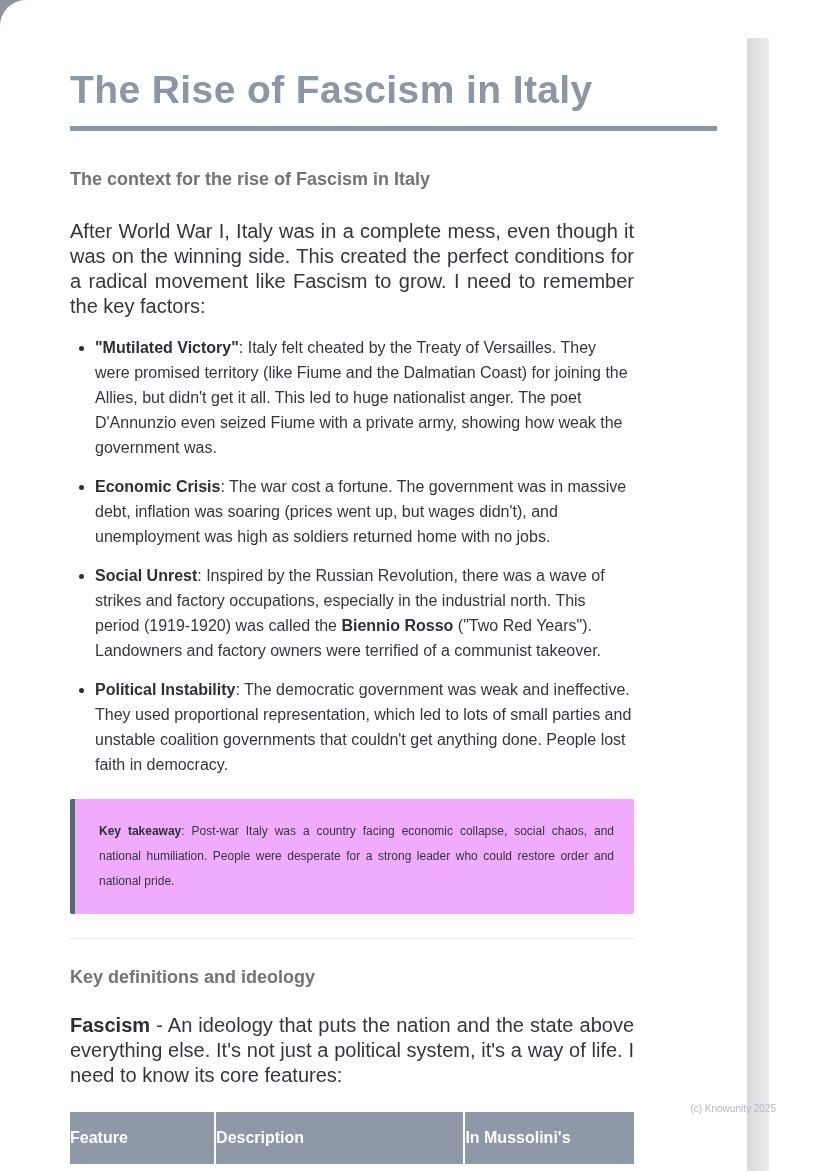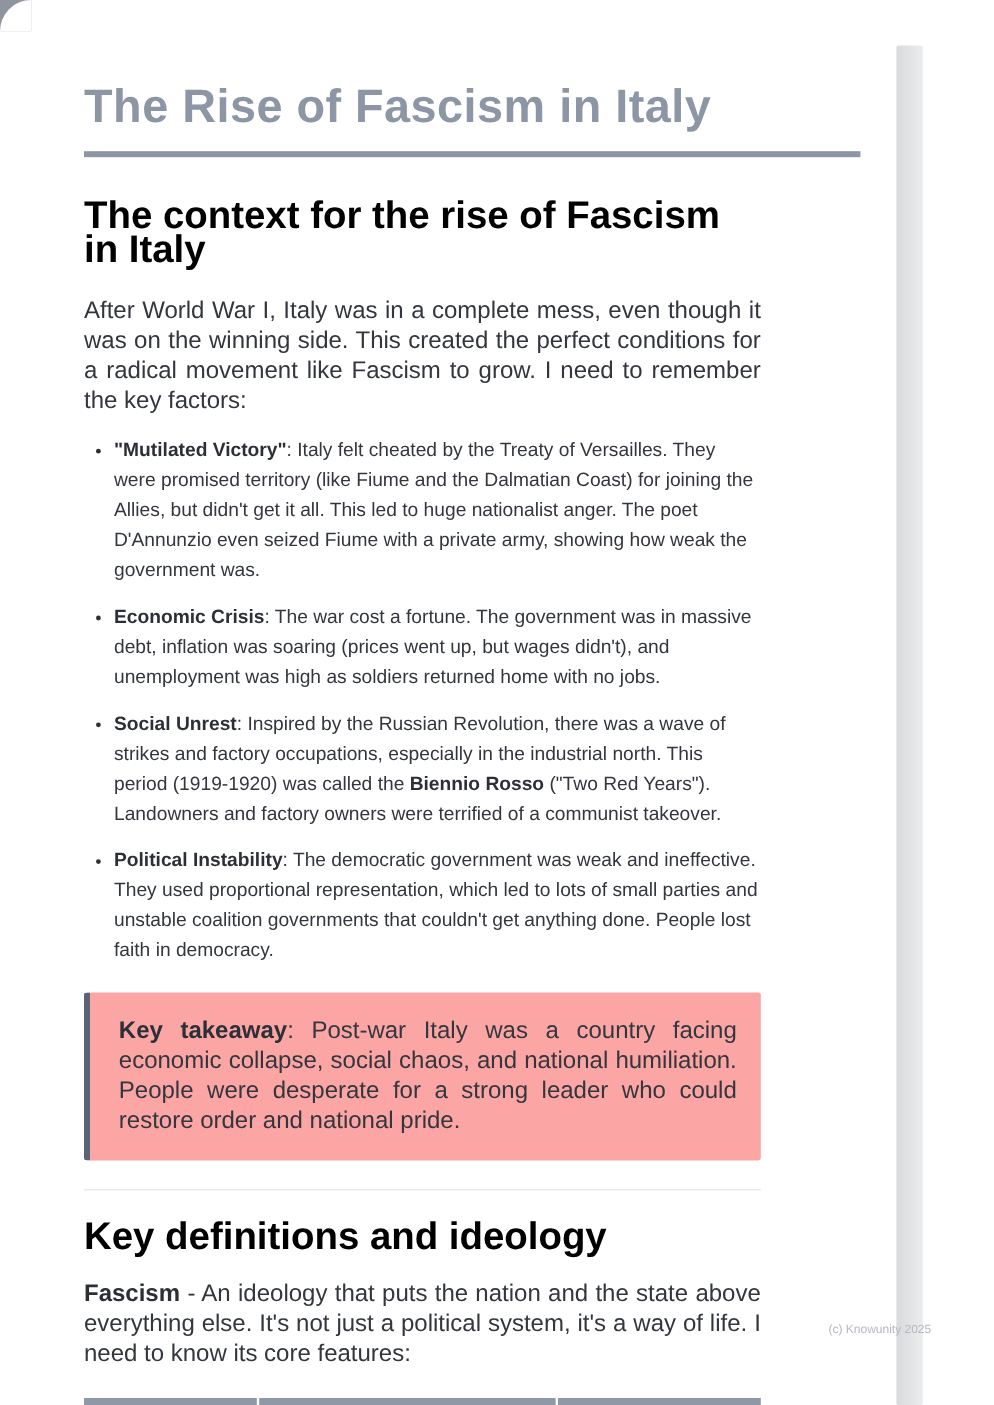--- a/index.html
+++ b/index.html
@@ -46,24 +46,24 @@
   }
 
   .title-rule {
     margin-top: 14px;
     width: 647px;
     height: 5px;
     background: #8c96a4;
   }
 
   h2.faded-heading {
-    font-size: 32px;
+    font-size: 18px;
     line-height: 28px;
     font-weight: 700;
-    color: #000000;
+    color: #737373;
   }
   .heading-context { margin-top: 34px; }
   .heading-defs { margin-top: 24px; }
 
   p.body-text {
     font-size: 20px;
     line-height: 25px;
     color: #33373d;
   }
   .justify { text-align: justify; }
@@ -80,25 +80,25 @@
     font-size: 16px;
     line-height: 25px;
     margin-bottom: 14px;
     color: #33373d;
   }
   ul.factors li::marker { color: #2c3036; }
   ul.factors li:last-child { margin-bottom: 0; }
 
   .callout {
     margin-top: 22px;
-    background: #fca5a5;
+    background: #f0abfc;
     border-left: 5px solid #5a6477;
     border-radius: 2px;
     padding: 20px 20px 20px 24px;
-    font-size: 20px;
+    font-size: 12px;
     line-height: 25px;
     text-align: justify;
   }
 
   hr.divider {
     border: none;
     border-top: 1px solid #e4e6e9;
     margin-top: 24px;
   }
 
@@ -107,21 +107,21 @@
     width: 564px;
     border-collapse: collapse;
     table-layout: fixed;
   }
   table.feature-table th {
     background: #8e98a7;
     color: #ffffff;
     font-size: 16px;
     font-weight: 600;
     text-align: left;
-    padding: 17px 16px;
+    padding: 17px 0;
     border-right: 2px solid #fafbfc;
   }
   table.feature-table th:last-child { border-right: none; }
   .col-feature { width: 142px; }
   .col-description { width: 244px; }
   .col-mussolini { width: 166px; }
 
   .watermark {
     position: absolute;
     top: 1103px;

